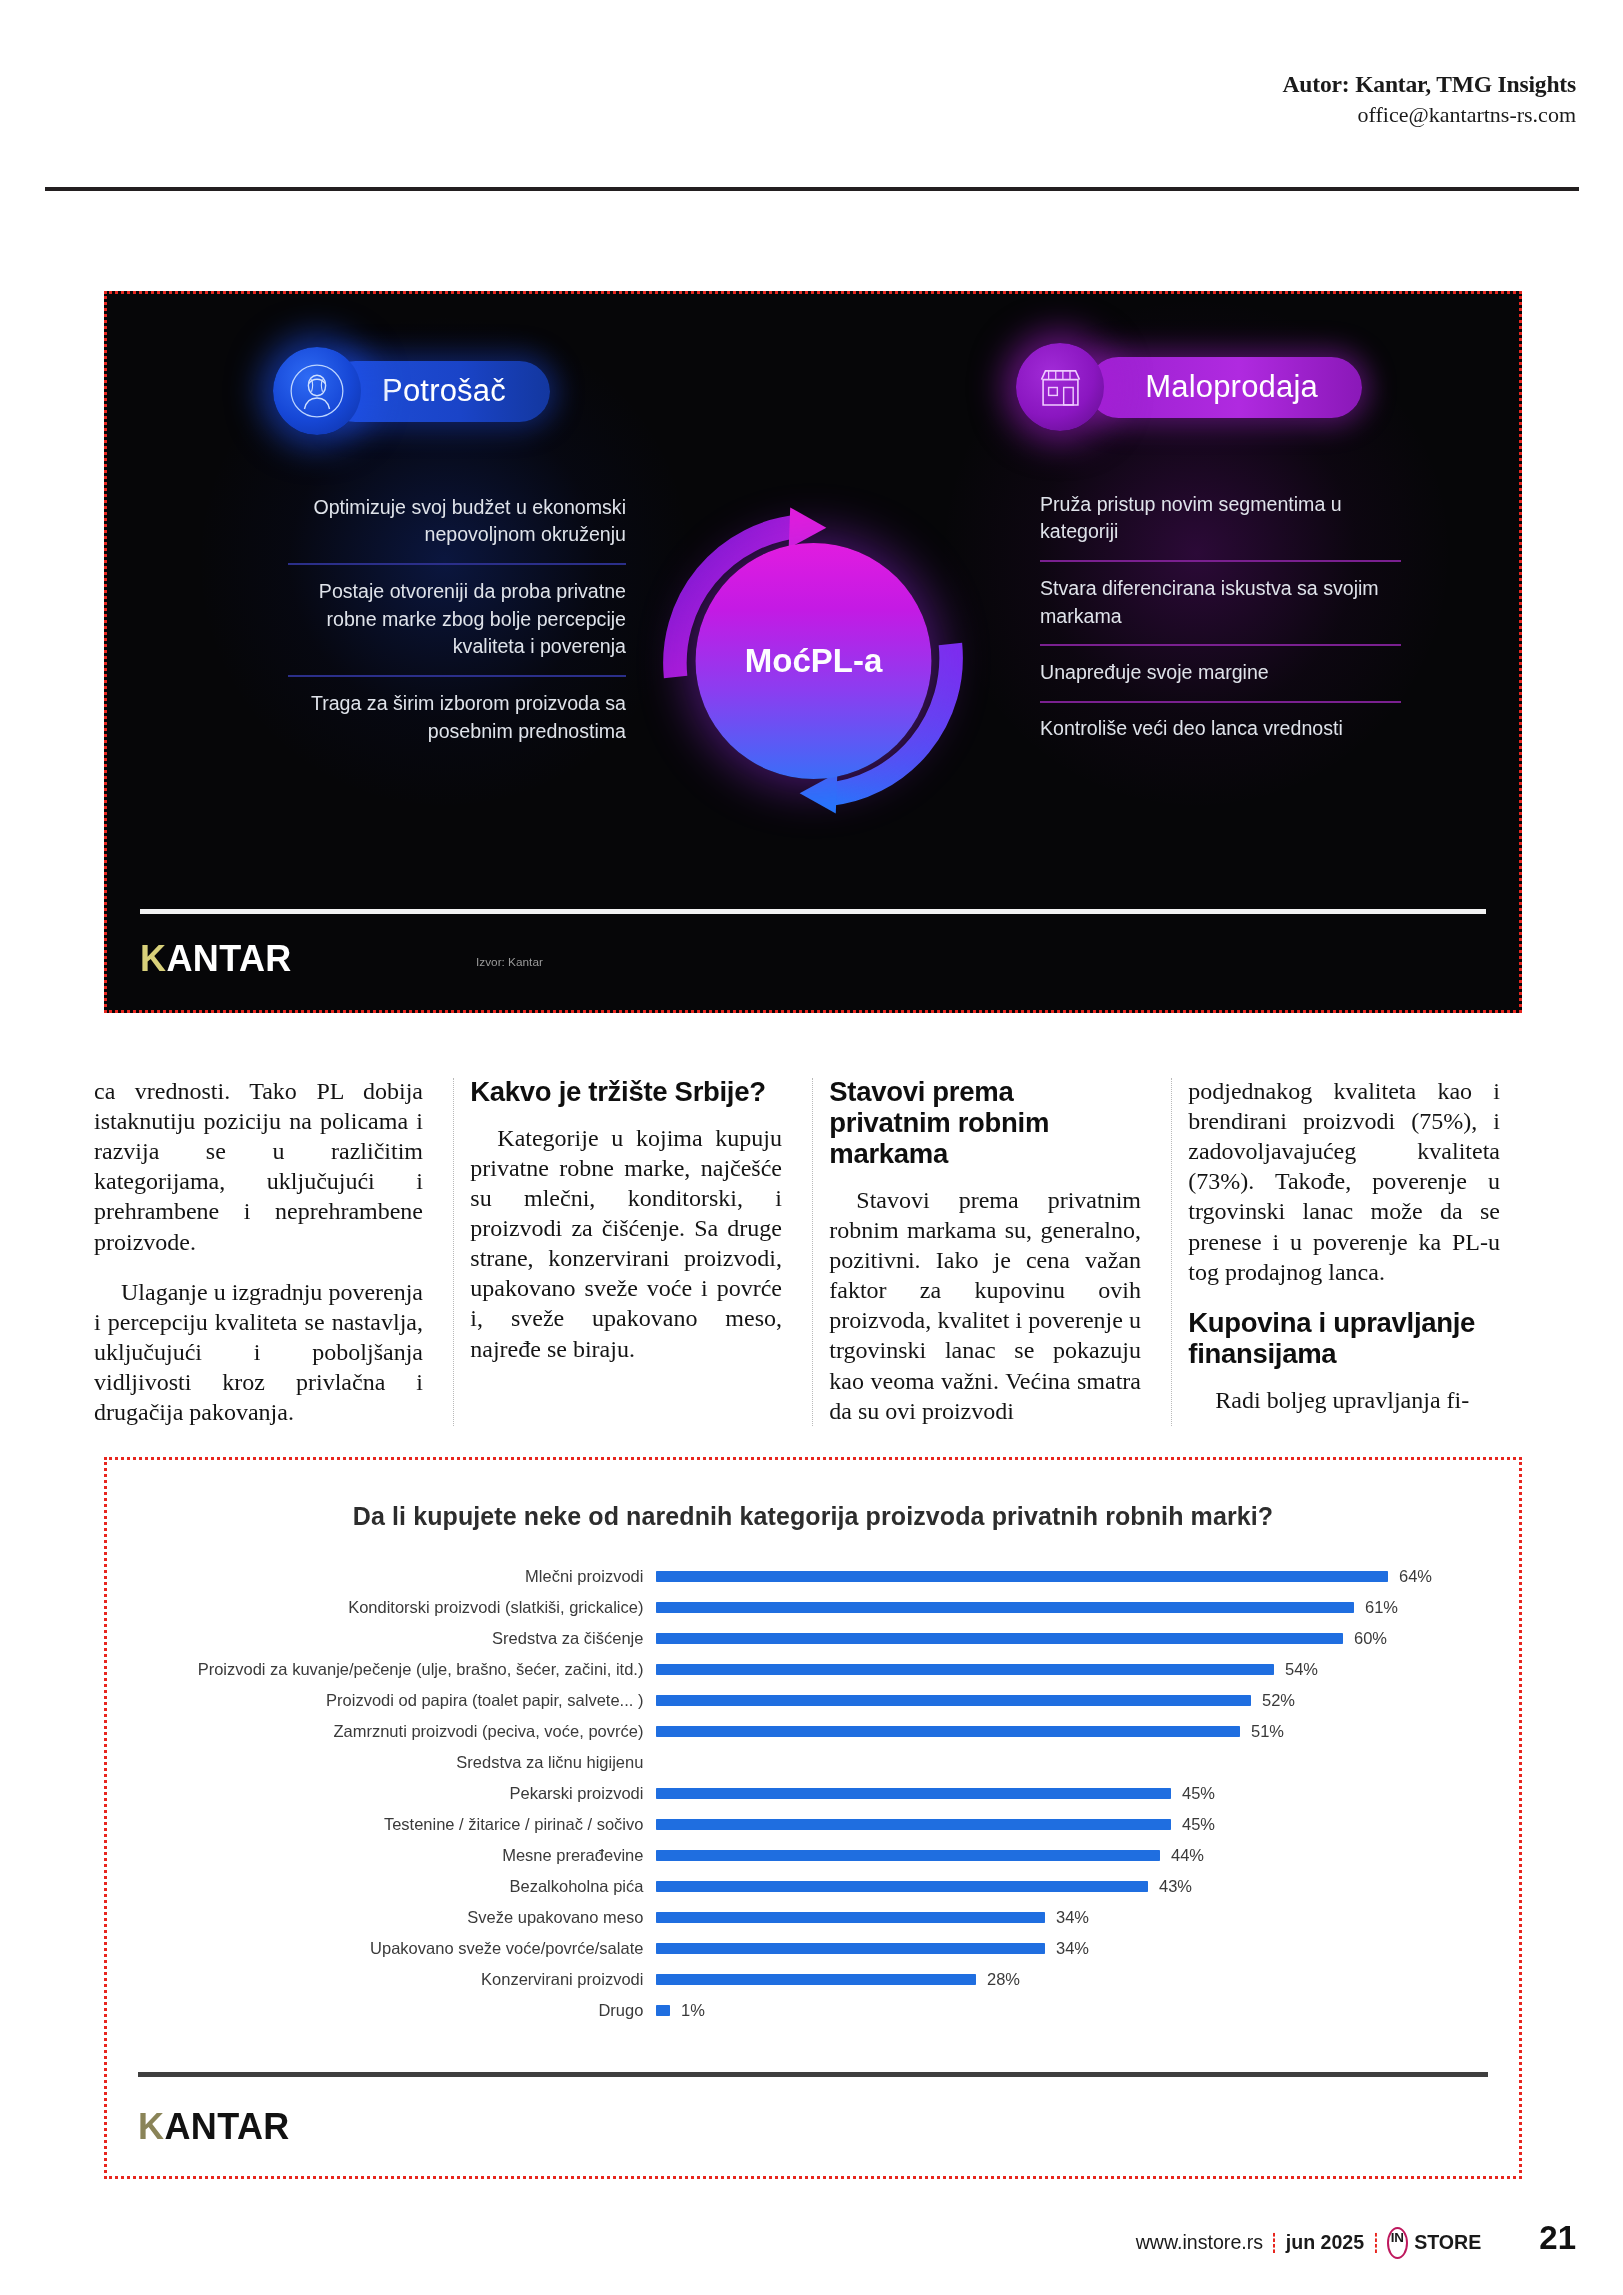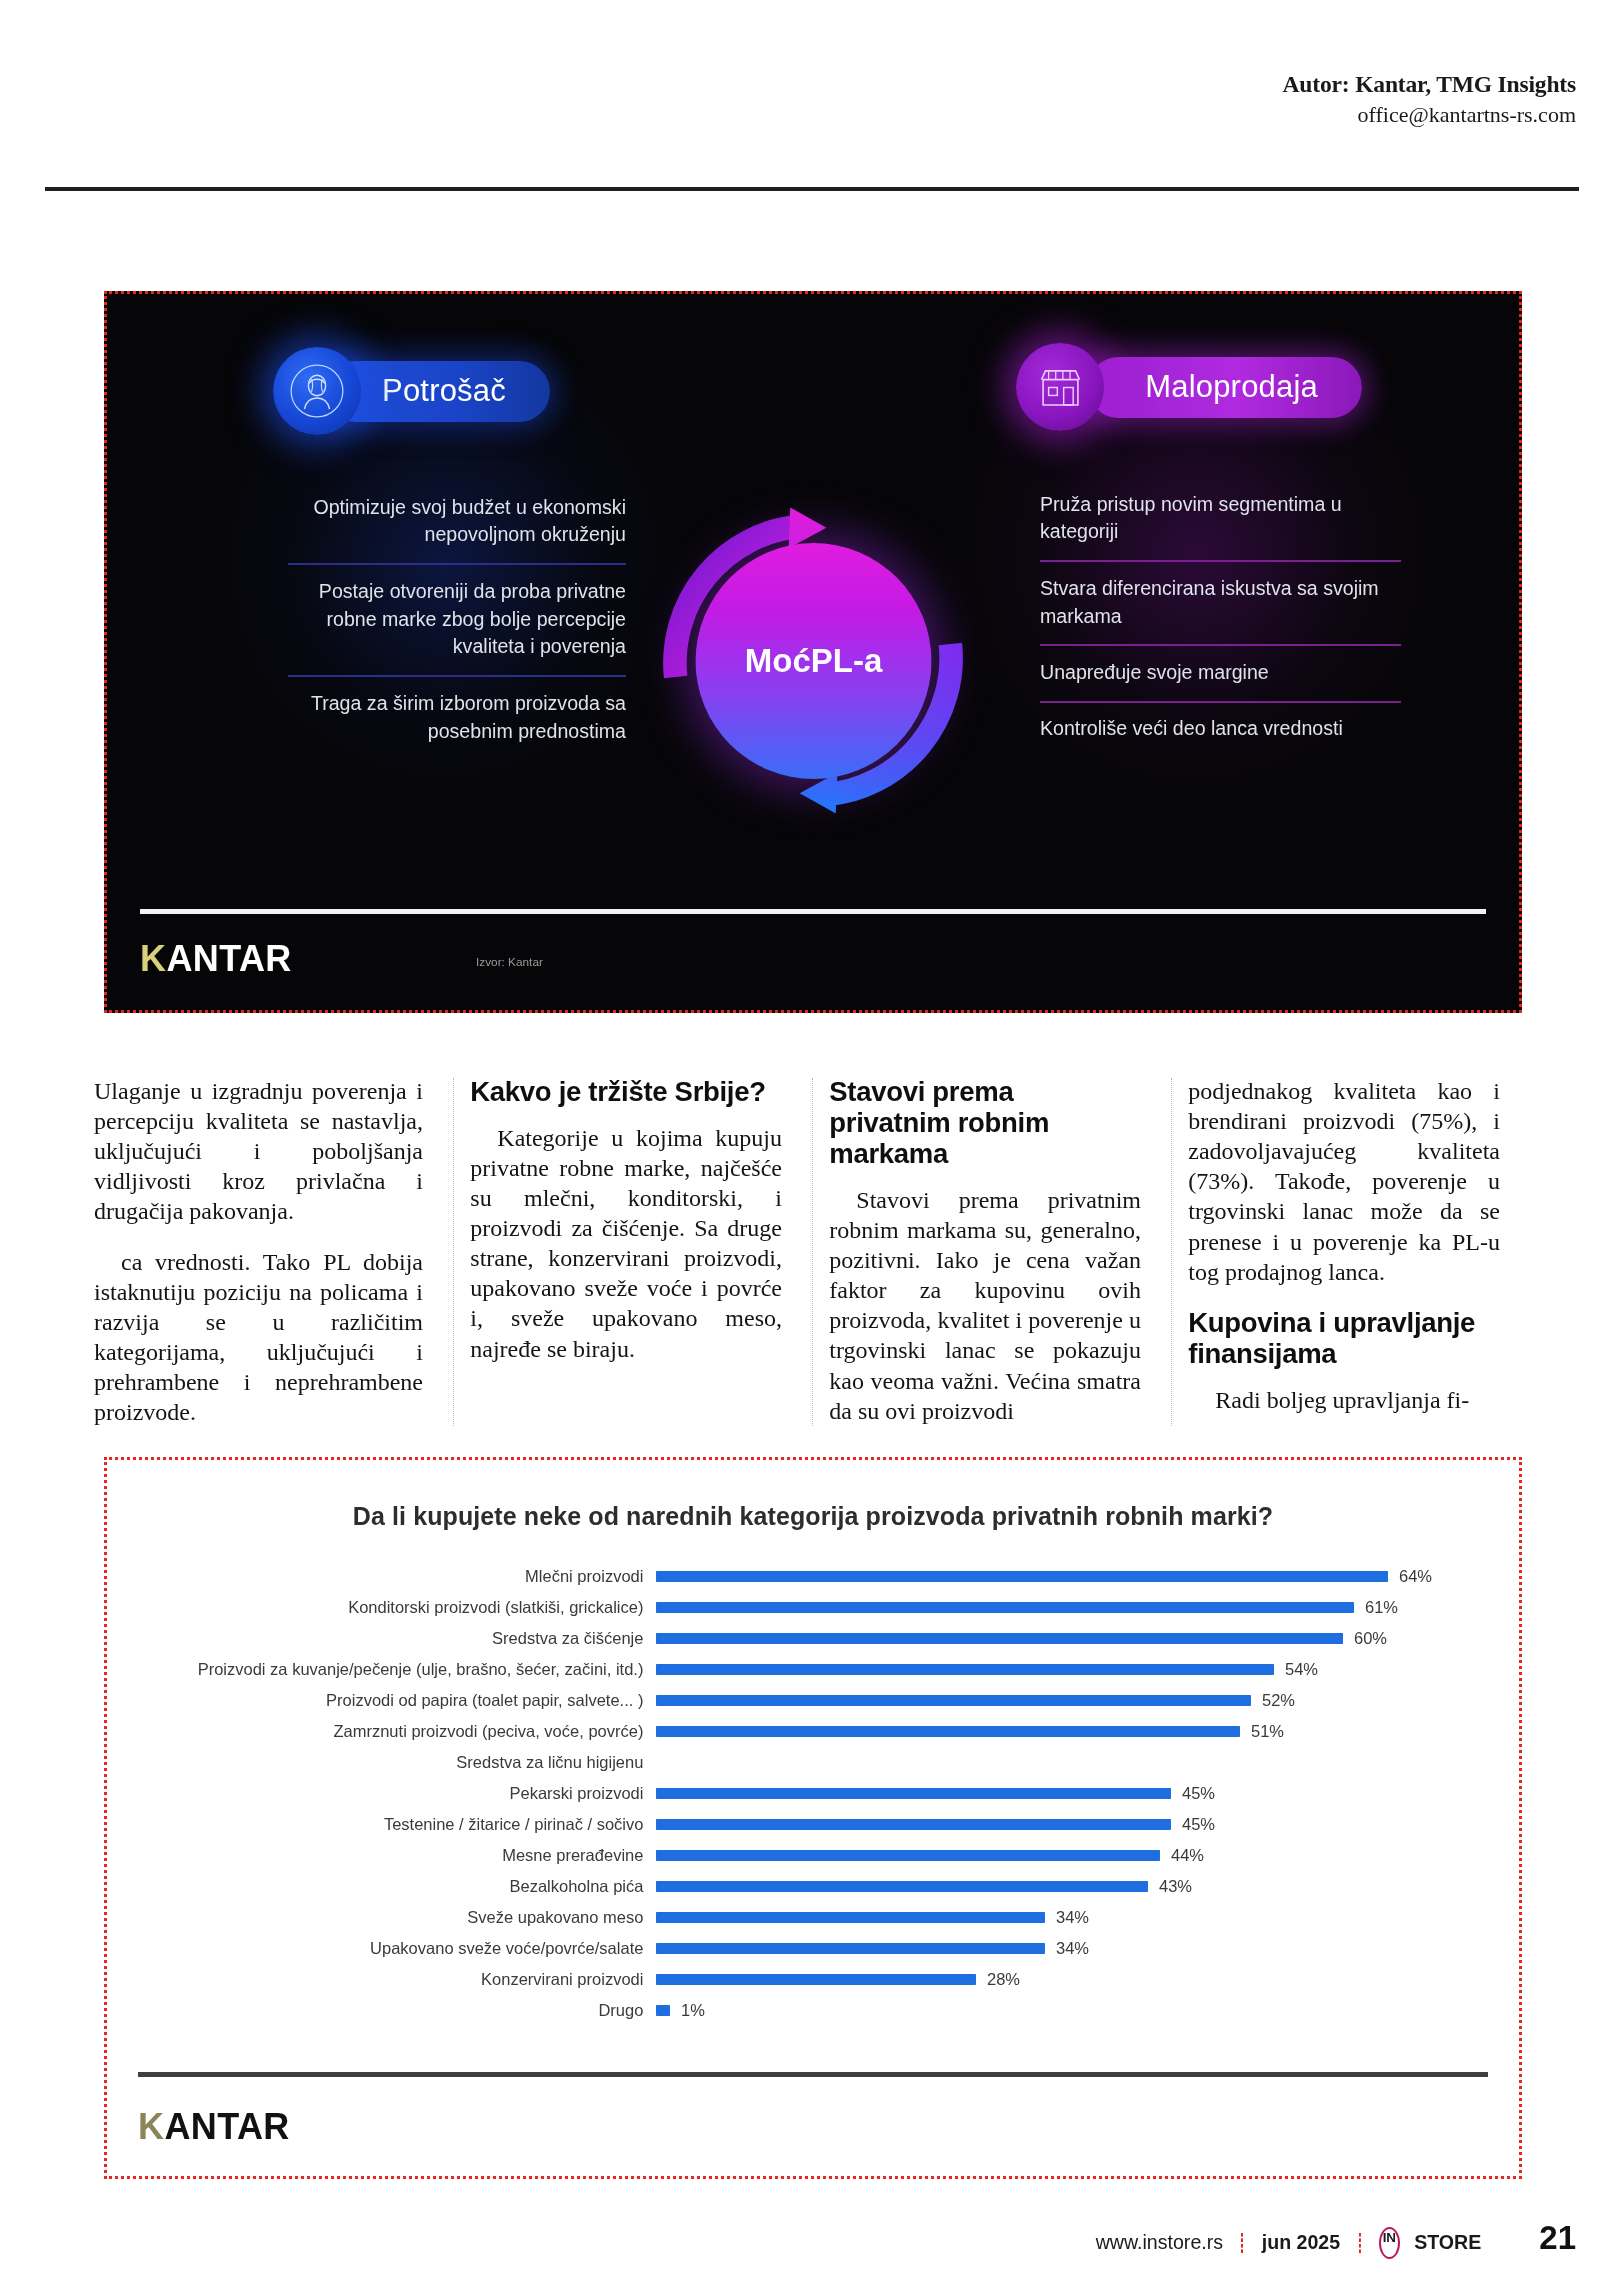--- a/index.html
+++ b/index.html
@@ -272,21 +272,21 @@
     left: 0; top: 2219px; width: 1623px;
     display: flex; align-items: baseline;
     justify-content: flex-end;
     padding-right: 47px;
   }
   .footer-meta {
     font-family: "Liberation Sans", sans-serif;
     font-weight: bold;
     font-size: 19.6px;
     color: #1a1a1a;
-    display: flex; align-items: center; gap: 8px;
+    display: flex; align-items: center; gap: 0;
   }
   .footer-site { font-weight: normal; }
   .sep-dots {
     display: inline-block;
     width: 3.9px; height: 20.4px;
     margin: 0 9.4px;
     background-image: radial-gradient(#e8261f 1.3px, transparent 1.4px);
     background-size: 3.9px 5.5px;
   }
   .in-mark {
@@ -386,22 +386,22 @@
 
     <div class="info-rule"></div>
     <div class="kantar-logo-dark"><span class="k-accent">K</span><span>ANTAR</span></div>
     <div class="izvor">Izvor: Kantar</div>
   </div>
 </div>
 
 <div class="article">
 
   <div class="col">
+    <p class="body-p">ca vrednosti. Tako PL dobija istaknutiju poziciju na policama i razvija se u različitim kategorijama, uključujući i prehrambene i neprehrambene proizvode.</p>
     <p class="body-p">Ulaganje u izgradnju poverenja i percepciju kvaliteta se nastavlja, uključujući i poboljšanja vidljivosti kroz privlačna i drugačija pakovanja.</p>
-    <p class="body-p">ca vrednosti. Tako PL dobija istaknutiju poziciju na policama i razvija se u različitim kategorijama, uključujući i prehrambene i neprehrambene proizvode.</p>
   </div>
 
   <div class="col">
     <h2 class="sub-head">Kakvo je tržište Srbije?</h2>
     <p class="body-p indent">Kategorije u kojima kupuju privatne robne marke, najčešće su mlečni, konditorski, i proizvodi za čišćenje. Sa druge strane, konzervirani proizvodi, upakovano sveže voće i povrće i, sveže upakovano meso, najređe se biraju.</p>
   </div>
 
   <div class="col">
     <h2 class="sub-head">Stavovi prema privatnim robnim markama</h2>
     <p class="body-p indent">Stavovi prema privatnim robnim markama su, generalno, pozitivni. Iako je cena važan faktor za kupovinu ovih proizvoda, kvalitet i poverenje u trgovinski lanac se pokazuju kao veoma važni. Većina smatra da su ovi proizvodi</p>

